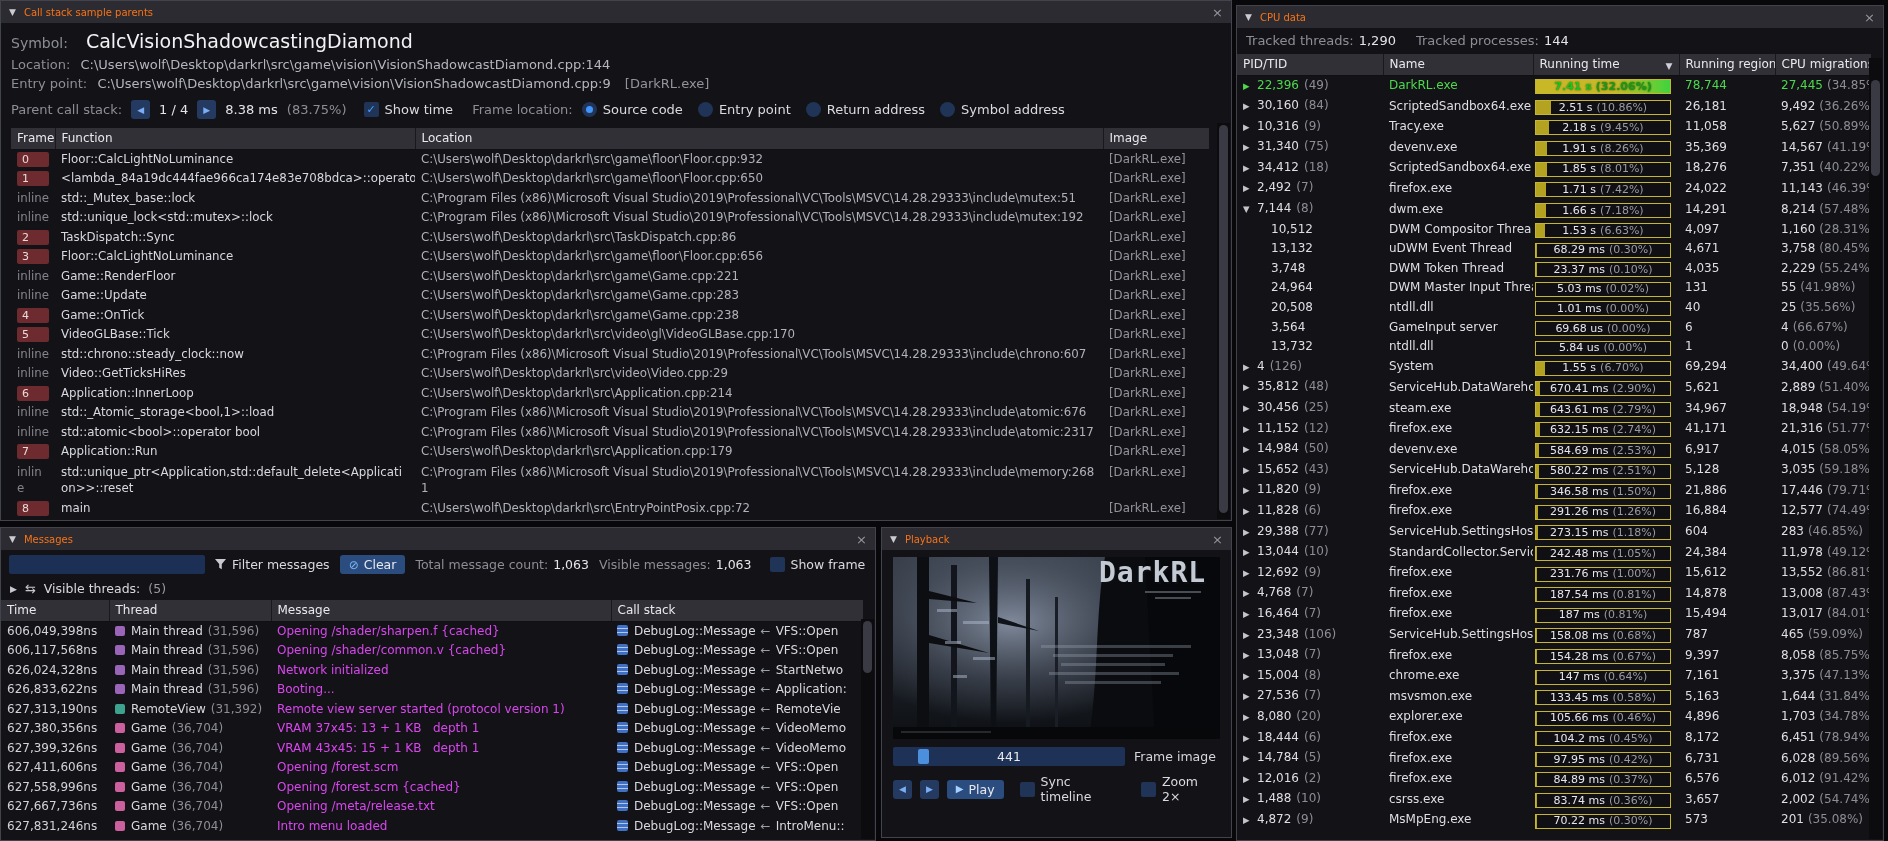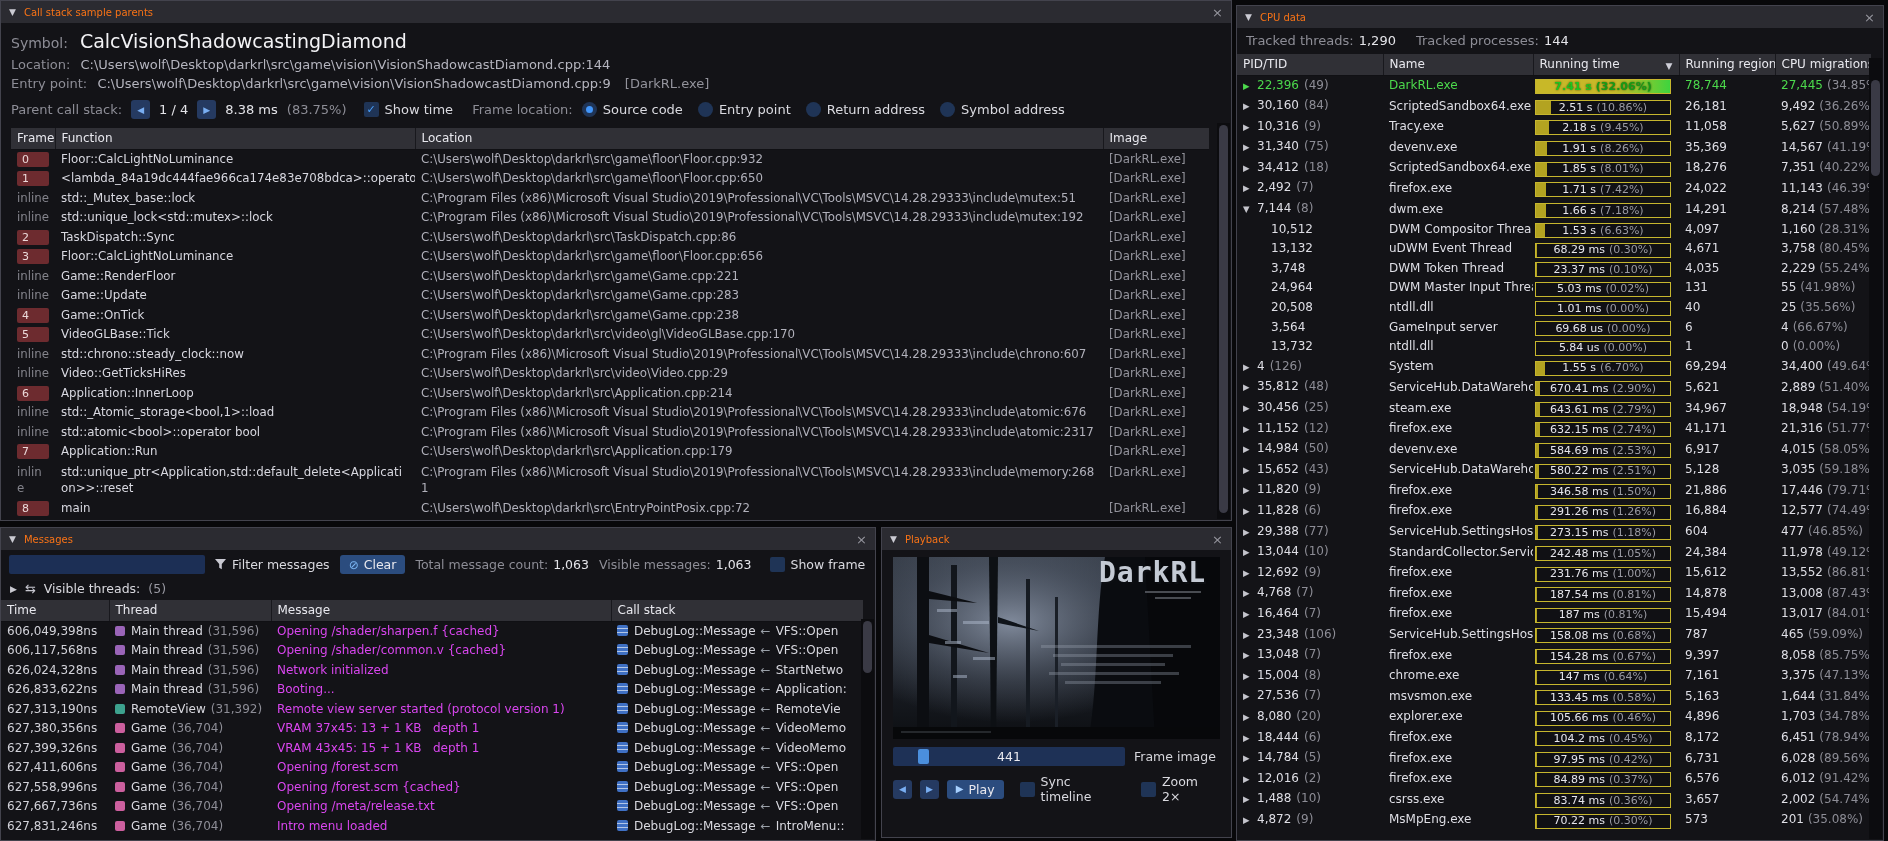--- a/index.html
+++ b/index.html
@@ -18,21 +18,21 @@
 .titlebar{height:22px;background:#2b2b31;display:flex;align-items:center;gap:8px;padding:0 8px;flex:0 0 auto;}
 .t-car{font-size:9px;color:#cacad2;}
 .t-title{flex:1;font-size:10px;color:#f97316;white-space:nowrap;overflow:hidden;}
 .t-close{font-size:13px;color:#96969e;line-height:1;}
 
 .lbl{color:#8d8d96;}
 .val{color:#e4e4e9;}
 
 
 .cs-head{padding:7px 10px 2px;flex:0 0 auto;}
-.sym-row{display:flex;align-items:baseline;gap:12px;margin-bottom:3px;}
+.sym-row{display:flex;align-items:baseline;gap:18px;margin-bottom:3px;}
 .sym-label{font-size:14px;color:#8d8d96;}
 .sym-name{font-size:19px;color:#f3f3f6;}
 .info-row{font-size:13px;line-height:19px;white-space:nowrap;overflow:hidden;}
 .info-row .path{color:#b5b5bf;margin-left:6px;}
 .info-row .img-tag{color:#93939c;margin-left:10px;}
 .cs-controls{display:flex;align-items:center;gap:9px;margin:7px 0 7px;font-size:13px;white-space:nowrap;}
 .abtn{width:19px;height:19px;background:#253a61;border-radius:3px;display:inline-flex;align-items:center;justify-content:center;}
 .abtn span{font-size:9px;color:#79aef2;}
 .cb-group{display:inline-flex;align-items:center;gap:6px;margin-left:8px;color:#dadae0;}
 .checkbox{width:15px;height:15px;border-radius:2px;background:#1f3456;display:inline-flex;align-items:center;justify-content:center;flex:0 0 auto;}
@@ -1027,21 +1027,21 @@
     <td class="p-time">
       <div class="bar">
         <div class="bar-fill" style="width: 1.2%;"></div>
         <div class="bar-text">
                     <span class="t">273.15 ms</span>
                     <span class="p">(1.18%)</span>
                   </div>
       </div>
     </td>
     <td class="p-reg">604</td>
-    <td class="p-migr"><span class="mv">477</span><span class="mp">(46.85%)</span></td>
+    <td class="p-migr"><span class="mv">283</span><span class="mp">(46.85%)</span></td>
   </tr>
             <tr class="cpu-row">
     <td class="p-pid">
       <span class="tree-arrow">▶</span><span class="pid">13,044</span><span class="cnt">(10)</span>
     </td>
     <td class="p-name">StandardCollector.Servic</td>
     <td class="p-time">
       <div class="bar">
         <div class="bar-fill" style="width: 1.1%;"></div>
         <div class="bar-text">

